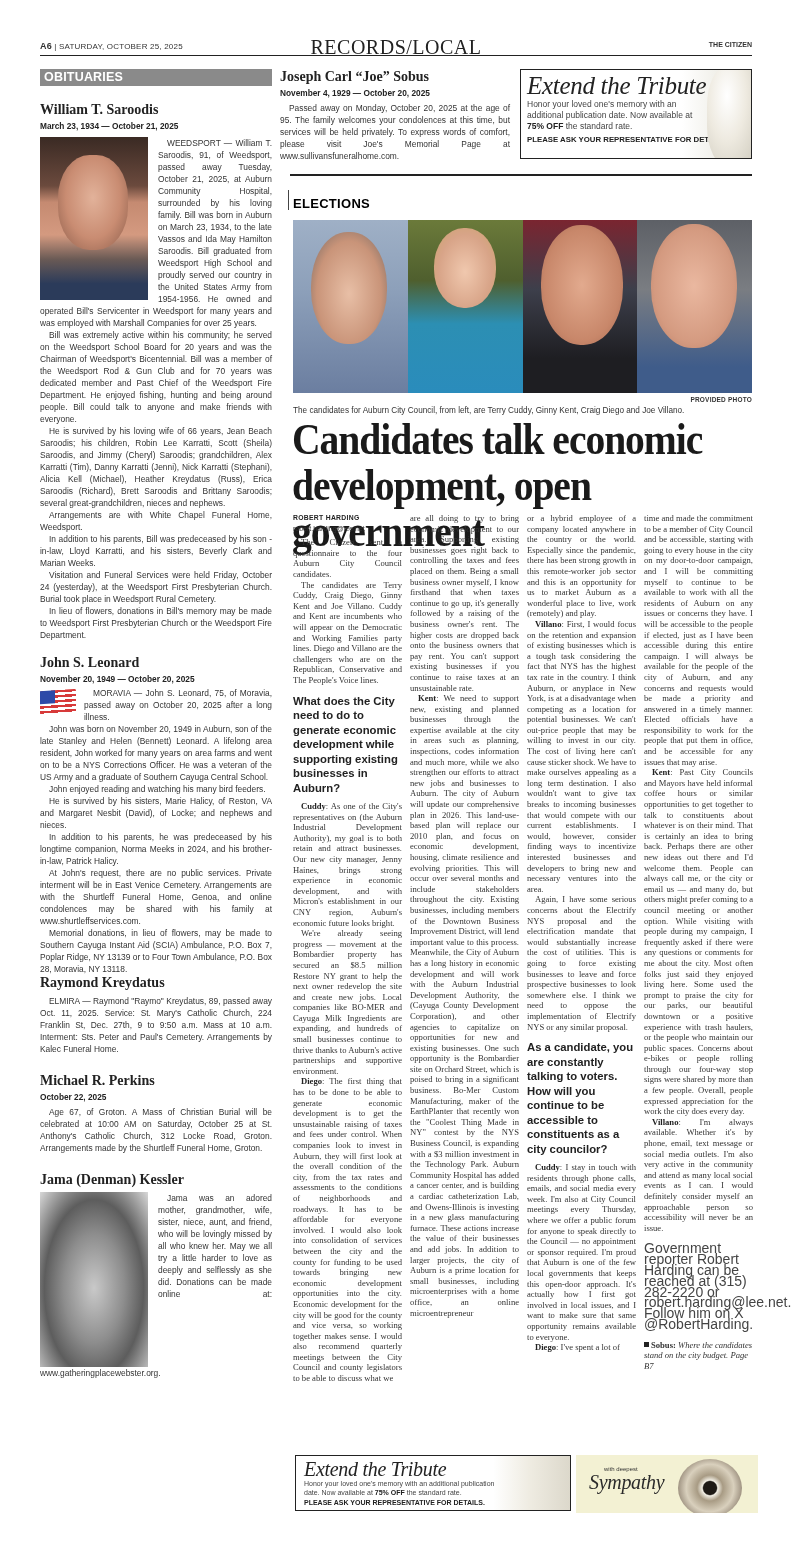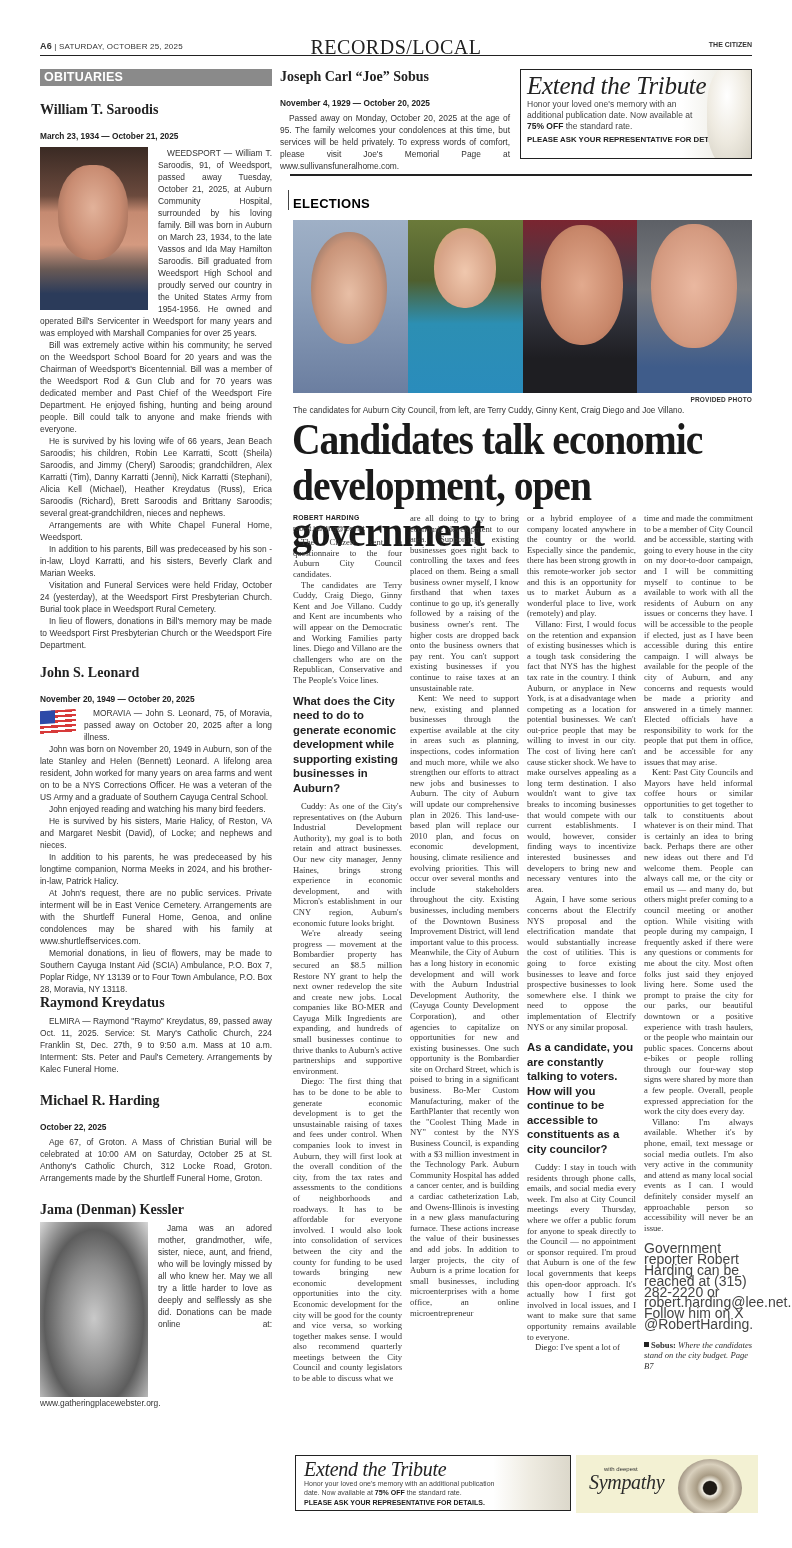--- a/index.html
+++ b/index.html
@@ -10,21 +10,21 @@
   .mh-left { position: absolute; left: 0; top: 5px; font-size: 8px; color: #333; letter-spacing: .2px; }
   .mh-left b { font-size: 9px; }
   .mh-center { position: absolute; left: 0; right: 0; top: 0; text-align: center; font-family: "Liberation Serif", serif; font-size: 20px; letter-spacing: .5px; color: #222; }
   .mh-right { position: absolute; right: 0; top: 5px; font-size: 7px; font-weight: bold; color: #333; }
 
   
   .obits { left: 40px; top: 69px; width: 232px; }
   .obit-banner { background: #8a8a8a; color: #fff; font-weight: bold; font-size: 12.5px; padding: 1px 4px; height: 17px; letter-spacing: .2px; width: 232px; }
   .obit-note { font-size: 8px; line-height: 11px; color: #333; margin-top: 5px; }
   .ob-name { font-family: "Liberation Serif", serif; font-weight: bold; font-size: 14px; color: #222; }
-  .ob-dates { font-size: 8.3px; font-weight: bold; color: #222; margin-top: 13px; }
+  .ob-dates { font-size: 8.3px; font-weight: bold; color: #222; margin-top: 3px; }
   .body-sans { font-size: 8.4px; line-height: 12px; color: #333; text-align: justify; }
   .body-sans p { text-indent: 9px; }
   .photo-wtsm { float: left; width: 108px; height: 163px; margin: 0 10px 2px 0; background: linear-gradient(180deg,#3a2a24 0%,#6b4a3d 30%,#c58a71 40%,#d49a80 60%,#6a5a55 75%,#2b3b5a 90%); position: relative; overflow:hidden; }
   .photo-wtsm::after { content:""; position:absolute; left:18px; top:18px; width:70px; height:95px; border-radius:45%; background: radial-gradient(ellipse at 50% 45%, #e2b29a 0%, #c98c72 55%, #8a5c4a 100%); }
   .flag { float: left; width: 36px; height: 24px; margin: 3px 8px 2px 0; position: relative; background: repeating-linear-gradient(180deg,#d73a3a 0 2.5px,#fff 2.5px 5px); border-radius: 2px; transform: skewY(-4deg); }
   .flag::before { content:""; position:absolute; left:0; top:0; width:15px; height:13px; background:#2e4aa8; }
   .photo-jama { float: left; width: 108px; height: 175px; margin: 0 10px 0 0; background: radial-gradient(ellipse at 50% 55%, #c9c9c9 0%, #8d8d8d 40%, #5d5d5d 65%, #d8d8d8 100%); }
 
   
   .sobus { left: 280px; top: 69px; width: 230px; }
@@ -54,21 +54,21 @@
   .cutline { left: 293px; top: 406px; font-size: 8.2px; color: #333; }
   .headline { left: 292px; top: 416px; width: 470px; font-family: "Liberation Serif", serif; font-size: 45px; line-height: 46px; color: #1a1a1a; letter-spacing: -1.2px; font-weight: bold; transform: scaleX(.88); transform-origin: left top; }
 
   
   .col { position: absolute; top: 513px; width: 109px; }
   .serif-body { font-family: "Liberation Serif", serif; font-size: 8.6px; line-height: 10.6px; color: #333; text-align: justify; hyphens: auto; }
   .serif-body p { text-indent: 8px; }
   .byline-name { font-size: 6.8px; font-weight: bold; color: #222; letter-spacing: .3px; }
   .byline-email { font-size: 7px; color: #333; margin-bottom: 3px; }
   .q-head { font-weight: bold; font-size: 11.3px; line-height: 14.5px; color: #222; margin: 8px 0 6px 0; }
-  .spk { font-weight: normal; color: #222; }
+  .spk { font-weight: bold; color: #222; }
   .tagline { font-size: 14px; line-height: 10.8px; color: #444; margin-top: 10px; }
   .view { font-family: "Liberation Serif", serif; font-size: 8.6px; line-height: 10.6px; margin-top: 10px; color: #333; }
   .view i { font-style: italic; }
   .sq { display: inline-block; width: 5px; height: 5px; background: #222; margin-right: 2px; vertical-align: 1px; }
 
   
   .ad-bottom { left: 295px; top: 1455px; width: 276px; height: 56px; border: 1.2px solid #222; overflow: hidden; background: linear-gradient(90deg,#fff 0%,#fff 72%,#efece2 85%,#dcd8cb 100%); }
   .ad-bottom .ad-title { font-size: 20px; line-height: 20px; padding: 3px 0 0 8px; }
   .ad-bottom .ad-text { font-size: 7px; line-height: 8.5px; padding-left: 8px; margin-top: 1px; width: 212px; }
   .ad-bottom .ad-cta { font-size: 7px; padding-left: 8px; margin-top: 2px; }
@@ -122,21 +122,21 @@
   </div>
 
   <div style="">
     <div class="ob-name">Raymond Kreydatus</div>
     <div class="body-sans" style="margin-top:4px">
       <p>ELMIRA — Raymond "Raymo" Kreydatus, 89, passed away Oct. 11, 2025. Service: St. Mary's Catholic Church, 224 Franklin St, Dec. 27th, 9 to 9:50 a.m. Mass at 10 a.m. Interment: Sts. Peter and Paul's Cemetery. Arrangements by Kalec Funeral Home.</p>
     </div>
   </div>
 
   <div style="margin-top:18px">
-    <div class="ob-name">Michael R. Harding</div>
+    <div class="ob-name">Michael R. Perkins</div>
     <div class="ob-dates">October 22, 2025</div>
     <div class="body-sans" style="margin-top:4px">
       <p>Age 67, of Groton. A Mass of Christian Burial will be celebrated at 10:00 AM on Saturday, October 25 at St. Anthony's Catholic Church, 312 Locke Road, Groton. Arrangements made by the Shurtleff Funeral Home, Groton.</p>
     </div>
   </div>
 
   <div style="margin-top:18px">
     <div class="ob-name">Jama (Denman) Kessler</div>
     <div class="body-sans" style="margin-top:4px">
       <div class="photo-jama"></div>

